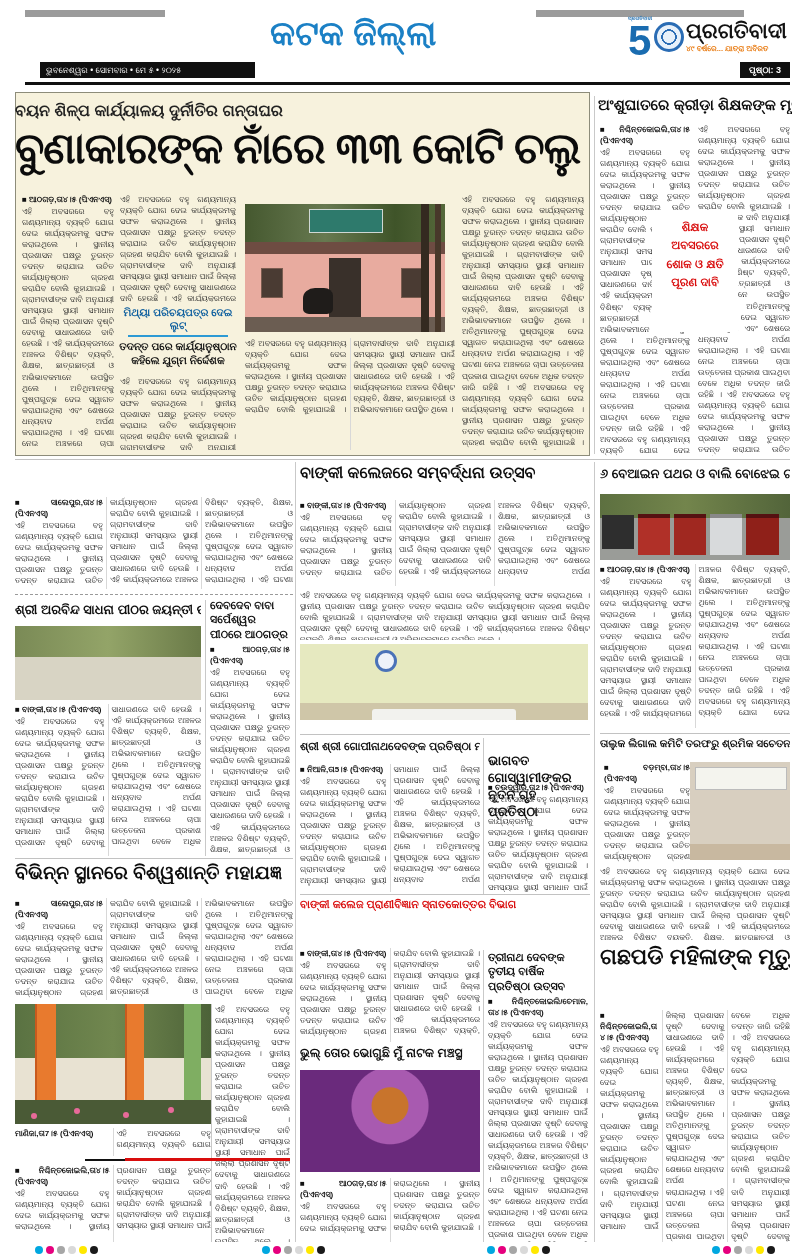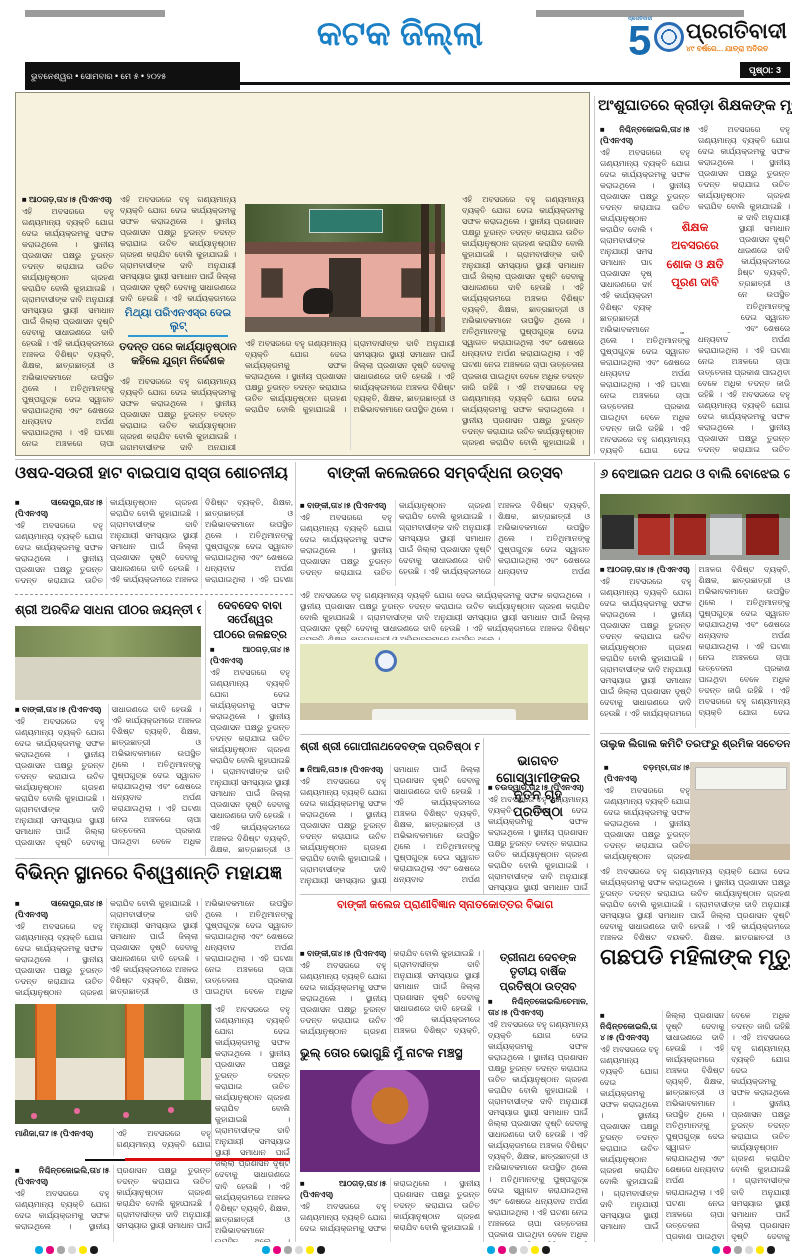--- a/index.html
+++ b/index.html
@@ -5,21 +5,21 @@
   html,body{margin:0;padding:0;background:#e8e8e8;}
   .page{position:relative;width:800px;height:1260px;background:#ffffff;margin:0 auto;
         font-family:"Liberation Sans","DejaVu Sans",sans-serif;overflow:hidden;}
   .abs{position:absolute;}
   .bodytxt{font-size:8px;line-height:1.38;text-align:justify;color:#1e1e1e;overflow:hidden;word-break:break-word;}
   .cols2{column-count:2;column-gap:7px;column-rule:1px solid #d8d8d8;}
   .cols3{column-count:3;column-gap:7px;column-rule:1px solid #d8d8d8;}
   .dateline{font-weight:bold;font-size:8px;color:#111;margin-bottom:1px;}
   .hl{font-weight:bold;color:#0d0d0d;}
   .nowrap{white-space:nowrap;overflow:hidden;}
-  .ctr{text-align:center;}
+  .ctr{}
   .vline{position:absolute;width:1px;background:#c9c9c9;}
   .hline{position:absolute;height:1px;background:#c2c2c2;}
   .dashline{position:absolute;height:0;border-top:1px dashed #9a9a9a;}
   .photo{position:absolute;overflow:hidden;background:#ccc;}
   .people{position:absolute;display:flex;align-items:flex-end;}
   .people i{flex:1;margin:0 1px;border-radius:45% 45% 0 0;display:block;}
   .leadbox{position:absolute;left:15px;top:92px;width:575px;height:364px;background:#f7f2dd;border:1px solid #8d8c7a;box-sizing:border-box;}
   .leadquote{position:absolute;text-align:center;}
   .leadquote .q1{color:#0d5e9e;font-weight:bold;font-size:10.5px;line-height:1.25;}
   .leadquote .qrule{height:2px;background:#2d9ad4;margin:3px 10px;}
@@ -48,37 +48,39 @@
       <div style="font-size:5px;color:#1a6cb0;font-weight:bold;">ପ୍ରଗତିବାଦୀ</div>
       <div class="logo5">5</div>
     </div>
     <div class="emblem"></div>
     <div style="display:flex;flex-direction:column;justify-content:center;">
       <div style="font-size:21px;font-weight:900;color:#111;line-height:1;">ପ୍ରଗତିବାଦୀ</div>
       <div style="font-size:7.5px;color:#e87a10;font-weight:bold;margin-top:3px;">୪୯ ବର୍ଷରେ... ଯାତ୍ରା ଅବିରତ</div>
     </div>
   </div>
 
-  <div class="abs blackbar" style="left:25px;top:62px;width:215px;height:28px;">
+  <div class="abs blackbar" style="left:40px;top:62px;width:215px;height:16px;">
     <span style="font-size:8.5px;padding-left:6px;">ଭୁବନେଶ୍ୱର • ସୋମବାର • ମେ ୫ • ୨୦୨୫</span>
   </div>
   <div class="abs blackbar" style="left:740px;top:62px;width:50px;height:16px;justify-content:center;">
     <span style="font-size:9px;font-weight:bold;">ପୃଷ୍ଠା: 3</span>
   </div>
   <div class="abs" style="left:25px;top:82px;width:765px;height:3px;background:#101010;"></div>
 
   <div class="leadbox"></div>
+  <div class="abs ctr" style="left:15px;top:102px;width:575px;font-size:16px;font-weight:bold;color:#222;">ବୟନ ଶିଳ୍ପ କାର୍ଯ୍ୟାଳୟ ଦୁର୍ନୀତିର ଗନ୍ତାଘର</div>
+  <div class="abs ctr" style="left:15px;top:124px;width:575px;font-size:43px;font-weight:bold;color:#0b0b0b;letter-spacing:-1px;white-space:nowrap;">ବୁଣାକାରଙ୍କ ନାଁରେ ୩୩ କୋଟି ଚଲୁ</div>
 
   <div class="abs bodytxt" style="left:22px;top:194px;width:92px;height:256px;">
     <div class="dateline">■ ଆଠଗଡ଼,ତା୪।୫ (ପିଏନଏସ୍)</div>
     <div>ଏହି ଅବସରରେ ବହୁ ଗଣ୍ୟମାନ୍ୟ ବ୍ୟକ୍ତି ଯୋଗ ଦେଇ କାର୍ଯ୍ୟକ୍ରମକୁ ସଫଳ କରାଇଥିଲେ । ସ୍ଥାନୀୟ ପ୍ରଶାସନ ପକ୍ଷରୁ ତୁରନ୍ତ ତଦନ୍ତ କରାଯାଇ ଉଚିତ କାର୍ଯ୍ୟାନୁଷ୍ଠାନ ଗ୍ରହଣ କରାଯିବ ବୋଲି କୁହାଯାଇଛି । ଗ୍ରାମବାସୀଙ୍କ ଦାବି ଅନୁଯାୟୀ ସମସ୍ୟାର ସ୍ଥାୟୀ ସମାଧାନ ପାଇଁ ଜିଲ୍ଲା ପ୍ରଶାସନ ଦୃଷ୍ଟି ଦେବାକୁ ସାଧାରଣରେ ଦାବି ହେଉଛି । ଏହି କାର୍ଯ୍ୟକ୍ରମରେ ଅଞ୍ଚଳର ବିଶିଷ୍ଟ ବ୍ୟକ୍ତି, ଶିକ୍ଷକ, ଛାତ୍ରଛାତ୍ରୀ ଓ ଅଭିଭାବକମାନେ ଉପସ୍ଥିତ ଥିଲେ । ଅତିଥିମାନଙ୍କୁ ପୁଷ୍ପଗୁଚ୍ଛ ଦେଇ ସ୍ୱାଗତ କରାଯାଇଥିଲା ଏବଂ ଶେଷରେ ଧନ୍ୟବାଦ ଅର୍ପଣ କରାଯାଇଥିଲା । ଏହି ଘଟଣା ନେଇ ଅଞ୍ଚଳରେ ଚାପା ଉତ୍ତେଜନା ପ୍ରକାଶ ପାଇଥିବା ବେଳେ ଅଧିକ ତଦନ୍ତ ଜାରି ରହିଛି । ଏହି ଅବସରରେ ବହୁ ଗଣ୍ୟମାନ୍ୟ ବ୍ୟକ୍ତି ଯୋଗ ଦେଇ କାର୍ଯ୍ୟକ୍ରମକୁ ସଫଳ କରାଇଥିଲେ । ସ୍ଥାନୀୟ ପ୍ରଶାସନ ପକ୍ଷରୁ ତୁରନ୍ତ ତଦନ୍ତ କରାଯାଇ ଉଚିତ କାର୍ଯ୍ୟାନୁଷ୍ଠାନ ଗ୍ରହଣ କରାଯିବ ବୋଲି କୁହାଯାଇଛି । ଗ୍ରାମବାସୀଙ୍କ ଦାବି ଅନୁଯାୟୀ ସମସ୍ୟାର ସ୍ଥାୟୀ ସମାଧାନ ପାଇଁ ଜିଲ୍ଲା ପ୍ରଶାସନ ଦୃଷ୍ଟି ଦେବାକୁ ସାଧାରଣରେ ଦାବି ହେଉଛି । ଏହି କାର୍ଯ୍ୟକ୍ରମରେ ଅଞ୍ଚଳର ବିଶିଷ୍ଟ ବ୍ୟକ୍ତି, ଶିକ୍ଷକ, ଛାତ୍ରଛାତ୍ରୀ ଓ ଅଭିଭାବକମାନେ ଉପସ୍ଥିତ ଥିଲେ ।</div>
   </div>
   <div class="abs bodytxt" style="left:120px;top:194px;width:116px;height:108px;">ଏହି ଅବସରରେ ବହୁ ଗଣ୍ୟମାନ୍ୟ ବ୍ୟକ୍ତି ଯୋଗ ଦେଇ କାର୍ଯ୍ୟକ୍ରମକୁ ସଫଳ କରାଇଥିଲେ । ସ୍ଥାନୀୟ ପ୍ରଶାସନ ପକ୍ଷରୁ ତୁରନ୍ତ ତଦନ୍ତ କରାଯାଇ ଉଚିତ କାର୍ଯ୍ୟାନୁଷ୍ଠାନ ଗ୍ରହଣ କରାଯିବ ବୋଲି କୁହାଯାଇଛି । ଗ୍ରାମବାସୀଙ୍କ ଦାବି ଅନୁଯାୟୀ ସମସ୍ୟାର ସ୍ଥାୟୀ ସମାଧାନ ପାଇଁ ଜିଲ୍ଲା ପ୍ରଶାସନ ଦୃଷ୍ଟି ଦେବାକୁ ସାଧାରଣରେ ଦାବି ହେଉଛି । ଏହି କାର୍ଯ୍ୟକ୍ରମରେ ଅଞ୍ଚଳର ବିଶିଷ୍ଟ ବ୍ୟକ୍ତି, ଶିକ୍ଷକ, ଛାତ୍ରଛାତ୍ରୀ ଓ ଅଭିଭାବକମାନେ ଉପସ୍ଥିତ ଥିଲେ ।</div>
   <div class="leadquote" style="left:118px;top:306px;width:120px;">
-    <div class="q1">ମିଥ୍ୟା ପରିଏନଏସ୍ର ଦେଇ ଲୁଟ୍</div>
+    <div class="q1">ମିଥ୍ୟା ପରିଚୟପତ୍ର ଦେଇ ଲୁଟ୍</div>
     <div class="qrule"></div>
     <div class="q2">ତଦନ୍ତ ପରେ କାର୍ଯ୍ୟାନୁଷ୍ଠାନ</div>
     <div class="q2">କହିଲେ ଯୁଗ୍ମ ନିର୍ଦ୍ଦେଶକ</div>
   </div>
   <div class="abs bodytxt" style="left:120px;top:376px;width:116px;height:74px;">ଏହି ଅବସରରେ ବହୁ ଗଣ୍ୟମାନ୍ୟ ବ୍ୟକ୍ତି ଯୋଗ ଦେଇ କାର୍ଯ୍ୟକ୍ରମକୁ ସଫଳ କରାଇଥିଲେ । ସ୍ଥାନୀୟ ପ୍ରଶାସନ ପକ୍ଷରୁ ତୁରନ୍ତ ତଦନ୍ତ କରାଯାଇ ଉଚିତ କାର୍ଯ୍ୟାନୁଷ୍ଠାନ ଗ୍ରହଣ କରାଯିବ ବୋଲି କୁହାଯାଇଛି । ଗ୍ରାମବାସୀଙ୍କ ଦାବି ଅନୁଯାୟୀ ସମସ୍ୟାର ସ୍ଥାୟୀ ସମାଧାନ ପାଇଁ ଜିଲ୍ଲା ପ୍ରଶାସନ ଦୃଷ୍ଟି ଦେବାକୁ ସାଧାରଣରେ ଦାବି ହେଉଛି । ଏହି କାର୍ଯ୍ୟକ୍ରମରେ ଅଞ୍ଚଳର ବିଶିଷ୍ଟ ବ୍ୟକ୍ତି, ଶିକ୍ଷକ, ଛାତ୍ରଛାତ୍ରୀ ଓ ଅଭିଭାବକମାନେ ଉପସ୍ଥିତ ଥିଲେ ।</div>
 
   <div class="photo" style="left:245px;top:204px;width:200px;height:128px;background:#e8ab9f;">
     <div style="position:absolute;left:0;top:0;width:100%;height:32%;background:linear-gradient(90deg,#45582f,#677950 40%,#3f5429 75%,#55683a);"></div>
     <div style="position:absolute;left:0;top:30%;width:100%;height:9%;background:#6e4c42;"></div>
     <div style="position:absolute;left:32%;top:4%;width:36%;height:17%;background:#2e7a6c;border:1px solid #cfd8d4;"></div>
@@ -105,21 +107,20 @@
     <div>ଅବସରରେ</div>
     <div>ଶୋକ ଓ କ୍ଷତି</div>
     <div>ପୂରଣ ଦାବି</div>
   </div>
   <div class="vline" style="left:594px;top:96px;height:358px;"></div>
 
   <div class="hline" style="left:15px;top:459px;width:775px;"></div>
   <div class="vline" style="left:295px;top:462px;height:780px;"></div>
   <div class="vline" style="left:594px;top:462px;height:780px;"></div>
 
-  <div class="abs nowrap hl" style="left:15px;top:464px;width:278px;font-size:16px;">ଓଷଦ-ସଉରୀ ହାଟ ବାଇପାସ ରାସ୍ତା ଶୋଚନୀୟ</div>
   <div class="abs bodytxt cols3" style="left:15px;top:497px;width:278px;height:92px;">
     <div class="dateline">■ ସାଲେପୁର,ତା୪।୫ (ପିଏନଏସ୍)</div>
     <div>ଏହି ଅବସରରେ ବହୁ ଗଣ୍ୟମାନ୍ୟ ବ୍ୟକ୍ତି ଯୋଗ ଦେଇ କାର୍ଯ୍ୟକ୍ରମକୁ ସଫଳ କରାଇଥିଲେ । ସ୍ଥାନୀୟ ପ୍ରଶାସନ ପକ୍ଷରୁ ତୁରନ୍ତ ତଦନ୍ତ କରାଯାଇ ଉଚିତ କାର୍ଯ୍ୟାନୁଷ୍ଠାନ ଗ୍ରହଣ କରାଯିବ ବୋଲି କୁହାଯାଇଛି । ଗ୍ରାମବାସୀଙ୍କ ଦାବି ଅନୁଯାୟୀ ସମସ୍ୟାର ସ୍ଥାୟୀ ସମାଧାନ ପାଇଁ ଜିଲ୍ଲା ପ୍ରଶାସନ ଦୃଷ୍ଟି ଦେବାକୁ ସାଧାରଣରେ ଦାବି ହେଉଛି । ଏହି କାର୍ଯ୍ୟକ୍ରମରେ ଅଞ୍ଚଳର ବିଶିଷ୍ଟ ବ୍ୟକ୍ତି, ଶିକ୍ଷକ, ଛାତ୍ରଛାତ୍ରୀ ଓ ଅଭିଭାବକମାନେ ଉପସ୍ଥିତ ଥିଲେ । ଅତିଥିମାନଙ୍କୁ ପୁଷ୍ପଗୁଚ୍ଛ ଦେଇ ସ୍ୱାଗତ କରାଯାଇଥିଲା ଏବଂ ଶେଷରେ ଧନ୍ୟବାଦ ଅର୍ପଣ କରାଯାଇଥିଲା । ଏହି ଘଟଣା ନେଇ ଅଞ୍ଚଳରେ ଚାପା ଉତ୍ତେଜନା ପ୍ରକାଶ ପାଇଥିବା ବେଳେ ଅଧିକ ତଦନ୍ତ ଜାରି ରହିଛି । ଏହି ଅବସରରେ ବହୁ ଗଣ୍ୟମାନ୍ୟ ବ୍ୟକ୍ତି ଯୋଗ ଦେଇ କାର୍ଯ୍ୟକ୍ରମକୁ ସଫଳ କରାଇଥିଲେ । ସ୍ଥାନୀୟ ପ୍ରଶାସନ ପକ୍ଷରୁ ତୁରନ୍ତ ତଦନ୍ତ କରାଯାଇ ଉଚିତ କାର୍ଯ୍ୟାନୁଷ୍ଠାନ ଗ୍ରହଣ କରାଯିବ ବୋଲି କୁହାଯାଇଛି । ଗ୍ରାମବାସୀଙ୍କ ଦାବି ଅନୁଯାୟୀ ସମସ୍ୟାର ସ୍ଥାୟୀ ସମାଧାନ ପାଇଁ ଜିଲ୍ଲା ପ୍ରଶାସନ ଦୃଷ୍ଟି ଦେବାକୁ ସାଧାରଣରେ ଦାବି ହେଉଛି । ଏହି କାର୍ଯ୍ୟକ୍ରମରେ ଅଞ୍ଚଳର ବିଶିଷ୍ଟ ବ୍ୟକ୍ତି, ଶିକ୍ଷକ, ଛାତ୍ରଛାତ୍ରୀ ଓ ଅଭିଭାବକମାନେ ଉପସ୍ଥିତ ଥିଲେ ।</div>
   </div>
   <div class="dashline" style="left:15px;top:594px;width:278px;"></div>
 
   <div class="abs ctr nowrap hl" style="left:300px;top:464px;width:290px;font-size:16px;">ବାଙ୍କୀ କଲେଜରେ ସମ୍ବର୍ଦ୍ଧନା ଉତ୍ସବ</div>
   <div class="abs bodytxt cols3" style="left:300px;top:500px;width:290px;height:86px;">
     <div class="dateline">■ ବାଙ୍କୀ,ତା୪।୫ (ପିଏନଏସ୍)</div>
     <div>ଏହି ଅବସରରେ ବହୁ ଗଣ୍ୟମାନ୍ୟ ବ୍ୟକ୍ତି ଯୋଗ ଦେଇ କାର୍ଯ୍ୟକ୍ରମକୁ ସଫଳ କରାଇଥିଲେ । ସ୍ଥାନୀୟ ପ୍ରଶାସନ ପକ୍ଷରୁ ତୁରନ୍ତ ତଦନ୍ତ କରାଯାଇ ଉଚିତ କାର୍ଯ୍ୟାନୁଷ୍ଠାନ ଗ୍ରହଣ କରାଯିବ ବୋଲି କୁହାଯାଇଛି । ଗ୍ରାମବାସୀଙ୍କ ଦାବି ଅନୁଯାୟୀ ସମସ୍ୟାର ସ୍ଥାୟୀ ସମାଧାନ ପାଇଁ ଜିଲ୍ଲା ପ୍ରଶାସନ ଦୃଷ୍ଟି ଦେବାକୁ ସାଧାରଣରେ ଦାବି ହେଉଛି । ଏହି କାର୍ଯ୍ୟକ୍ରମରେ ଅଞ୍ଚଳର ବିଶିଷ୍ଟ ବ୍ୟକ୍ତି, ଶିକ୍ଷକ, ଛାତ୍ରଛାତ୍ରୀ ଓ ଅଭିଭାବକମାନେ ଉପସ୍ଥିତ ଥିଲେ । ଅତିଥିମାନଙ୍କୁ ପୁଷ୍ପଗୁଚ୍ଛ ଦେଇ ସ୍ୱାଗତ କରାଯାଇଥିଲା ଏବଂ ଶେଷରେ ଧନ୍ୟବାଦ ଅର୍ପଣ କରାଯାଇଥିଲା । ଏହି ଘଟଣା ନେଇ ଅଞ୍ଚଳରେ ଚାପା ଉତ୍ତେଜନା ପ୍ରକାଶ ପାଇଥିବା ବେଳେ ଅଧିକ ତଦନ୍ତ ଜାରି ରହିଛି । ଏହି ଅବସରରେ ବହୁ ଗଣ୍ୟମାନ୍ୟ ବ୍ୟକ୍ତି ଯୋଗ ଦେଇ କାର୍ଯ୍ୟକ୍ରମକୁ ସଫଳ କରାଇଥିଲେ । ସ୍ଥାନୀୟ ପ୍ରଶାସନ ପକ୍ଷରୁ ତୁରନ୍ତ ତଦନ୍ତ କରାଯାଇ ଉଚିତ କାର୍ଯ୍ୟାନୁଷ୍ଠାନ ଗ୍ରହଣ କରାଯିବ ବୋଲି କୁହାଯାଇଛି । ଗ୍ରାମବାସୀଙ୍କ ଦାବି ଅନୁଯାୟୀ ସମସ୍ୟାର ସ୍ଥାୟୀ ସମାଧାନ ପାଇଁ ଜିଲ୍ଲା ପ୍ରଶାସନ ଦୃଷ୍ଟି ଦେବାକୁ ସାଧାରଣରେ ଦାବି ହେଉଛି । ଏହି କାର୍ଯ୍ୟକ୍ରମରେ ଅଞ୍ଚଳର ବିଶିଷ୍ଟ ବ୍ୟକ୍ତି, ଶିକ୍ଷକ, ଛାତ୍ରଛାତ୍ରୀ ଓ ଅଭିଭାବକମାନେ ଉପସ୍ଥିତ ଥିଲେ ।</div>
@@ -171,21 +172,21 @@
         <i style="background:#e8e4d8;"></i>
         <i style="background:#e6c83a;"></i>
         <i style="background:#f0ead8;"></i>
     </div>
   </div>
   <div class="abs bodytxt cols2" style="left:15px;top:704px;width:186px;height:152px;">
     <div class="dateline">■ ବାଙ୍କୀ,ତା୪।୫ (ପିଏନଏସ୍)</div>
     <div>ଏହି ଅବସରରେ ବହୁ ଗଣ୍ୟମାନ୍ୟ ବ୍ୟକ୍ତି ଯୋଗ ଦେଇ କାର୍ଯ୍ୟକ୍ରମକୁ ସଫଳ କରାଇଥିଲେ । ସ୍ଥାନୀୟ ପ୍ରଶାସନ ପକ୍ଷରୁ ତୁରନ୍ତ ତଦନ୍ତ କରାଯାଇ ଉଚିତ କାର୍ଯ୍ୟାନୁଷ୍ଠାନ ଗ୍ରହଣ କରାଯିବ ବୋଲି କୁହାଯାଇଛି । ଗ୍ରାମବାସୀଙ୍କ ଦାବି ଅନୁଯାୟୀ ସମସ୍ୟାର ସ୍ଥାୟୀ ସମାଧାନ ପାଇଁ ଜିଲ୍ଲା ପ୍ରଶାସନ ଦୃଷ୍ଟି ଦେବାକୁ ସାଧାରଣରେ ଦାବି ହେଉଛି । ଏହି କାର୍ଯ୍ୟକ୍ରମରେ ଅଞ୍ଚଳର ବିଶିଷ୍ଟ ବ୍ୟକ୍ତି, ଶିକ୍ଷକ, ଛାତ୍ରଛାତ୍ରୀ ଓ ଅଭିଭାବକମାନେ ଉପସ୍ଥିତ ଥିଲେ । ଅତିଥିମାନଙ୍କୁ ପୁଷ୍ପଗୁଚ୍ଛ ଦେଇ ସ୍ୱାଗତ କରାଯାଇଥିଲା ଏବଂ ଶେଷରେ ଧନ୍ୟବାଦ ଅର୍ପଣ କରାଯାଇଥିଲା । ଏହି ଘଟଣା ନେଇ ଅଞ୍ଚଳରେ ଚାପା ଉତ୍ତେଜନା ପ୍ରକାଶ ପାଇଥିବା ବେଳେ ଅଧିକ ତଦନ୍ତ ଜାରି ରହିଛି । ଏହି ଅବସରରେ ବହୁ ଗଣ୍ୟମାନ୍ୟ ବ୍ୟକ୍ତି ଯୋଗ ଦେଇ କାର୍ଯ୍ୟକ୍ରମକୁ ସଫଳ କରାଇଥିଲେ । ସ୍ଥାନୀୟ ପ୍ରଶାସନ ପକ୍ଷରୁ ତୁରନ୍ତ ତଦନ୍ତ କରାଯାଇ ଉଚିତ କାର୍ଯ୍ୟାନୁଷ୍ଠାନ ଗ୍ରହଣ କରାଯିବ ବୋଲି କୁହାଯାଇଛି । ଗ୍ରାମବାସୀଙ୍କ ଦାବି ଅନୁଯାୟୀ ସମସ୍ୟାର ସ୍ଥାୟୀ ସମାଧାନ ପାଇଁ ଜିଲ୍ଲା ପ୍ରଶାସନ ଦୃଷ୍ଟି ଦେବାକୁ ସାଧାରଣରେ ଦାବି ହେଉଛି । ଏହି କାର୍ଯ୍ୟକ୍ରମରେ ଅଞ୍ଚଳର ବିଶିଷ୍ଟ ବ୍ୟକ୍ତି, ଶିକ୍ଷକ, ଛାତ୍ରଛାତ୍ରୀ ଓ ଅଭିଭାବକମାନେ ଉପସ୍ଥିତ ଥିଲେ ।</div>
   </div>
   <div class="vline" style="left:205px;top:600px;height:256px;"></div>
-  <div class="abs ctr hl" style="left:210px;top:598px;width:80px;font-size:11px;line-height:1.3;">ଦେବଦେବ ବାବା ସର୍ପେଶ୍ୱର ପୀଠରେ ଜଳଛତ୍ର</div>
+  <div class="abs ctr hl" style="left:210px;top:598px;width:80px;font-size:11px;line-height:1.3;">ଦେବଦେବ ବାବା ସର୍ପେଶ୍ୱର ପୀଠରେ ଆଠଗଡ୍ର</div>
   <div class="abs bodytxt" style="left:210px;top:644px;width:80px;height:212px;">
     <div class="dateline">■ ଆଠଗଡ଼,ତା୪।୫ (ପିଏନଏସ୍)</div>
     <div>ଏହି ଅବସରରେ ବହୁ ଗଣ୍ୟମାନ୍ୟ ବ୍ୟକ୍ତି ଯୋଗ ଦେଇ କାର୍ଯ୍ୟକ୍ରମକୁ ସଫଳ କରାଇଥିଲେ । ସ୍ଥାନୀୟ ପ୍ରଶାସନ ପକ୍ଷରୁ ତୁରନ୍ତ ତଦନ୍ତ କରାଯାଇ ଉଚିତ କାର୍ଯ୍ୟାନୁଷ୍ଠାନ ଗ୍ରହଣ କରାଯିବ ବୋଲି କୁହାଯାଇଛି । ଗ୍ରାମବାସୀଙ୍କ ଦାବି ଅନୁଯାୟୀ ସମସ୍ୟାର ସ୍ଥାୟୀ ସମାଧାନ ପାଇଁ ଜିଲ୍ଲା ପ୍ରଶାସନ ଦୃଷ୍ଟି ଦେବାକୁ ସାଧାରଣରେ ଦାବି ହେଉଛି । ଏହି କାର୍ଯ୍ୟକ୍ରମରେ ଅଞ୍ଚଳର ବିଶିଷ୍ଟ ବ୍ୟକ୍ତି, ଶିକ୍ଷକ, ଛାତ୍ରଛାତ୍ରୀ ଓ ଅଭିଭାବକମାନେ ଉପସ୍ଥିତ ଥିଲେ । ଅତିଥିମାନଙ୍କୁ ପୁଷ୍ପଗୁଚ୍ଛ ଦେଇ ସ୍ୱାଗତ କରାଯାଇଥିଲା ଏବଂ ଶେଷରେ ଧନ୍ୟବାଦ ଅର୍ପଣ କରାଯାଇଥିଲା । ଏହି ଘଟଣା ନେଇ ଅଞ୍ଚଳରେ ଚାପା ଉତ୍ତେଜନା ପ୍ରକାଶ ପାଇଥିବା ବେଳେ ଅଧିକ ତଦନ୍ତ ଜାରି ରହିଛି । ଏହି ଅବସରରେ ବହୁ ଗଣ୍ୟମାନ୍ୟ ବ୍ୟକ୍ତି ଯୋଗ ଦେଇ କାର୍ଯ୍ୟକ୍ରମକୁ ସଫଳ କରାଇଥିଲେ । ସ୍ଥାନୀୟ ପ୍ରଶାସନ ପକ୍ଷରୁ ତୁରନ୍ତ ତଦନ୍ତ କରାଯାଇ ଉଚିତ କାର୍ଯ୍ୟାନୁଷ୍ଠାନ ଗ୍ରହଣ କରାଯିବ ବୋଲି କୁହାଯାଇଛି । ଗ୍ରାମବାସୀଙ୍କ ଦାବି ଅନୁଯାୟୀ ସମସ୍ୟାର ସ୍ଥାୟୀ ସମାଧାନ ପାଇଁ ଜିଲ୍ଲା ପ୍ରଶାସନ ଦୃଷ୍ଟି ଦେବାକୁ ସାଧାରଣରେ ଦାବି ହେଉଛି । ଏହି କାର୍ଯ୍ୟକ୍ରମରେ ଅଞ୍ଚଳର ବିଶିଷ୍ଟ ବ୍ୟକ୍ତି, ଶିକ୍ଷକ, ଛାତ୍ରଛାତ୍ରୀ ଓ ଅଭିଭାବକମାନେ ଉପସ୍ଥିତ ଥିଲେ ।</div>
   </div>
   <div class="hline" style="left:15px;top:858px;width:278px;"></div>
 
   <div class="hline" style="left:300px;top:734px;width:290px;"></div>
   <div class="abs nowrap hl" style="left:300px;top:740px;width:180px;font-size:11px;">ଶ୍ରୀ ଶ୍ରୀ ଗୋପୀନାଥଦେବଙ୍କ ପ୍ରତିଷ୍ଠା ମହୋତ୍ସବ</div>
   <div class="abs bodytxt cols2" style="left:300px;top:764px;width:180px;height:128px;">
     <div class="dateline">■ ନିଆଳି,ତା5।୫ (ପିଏନଏସ୍)</div>

